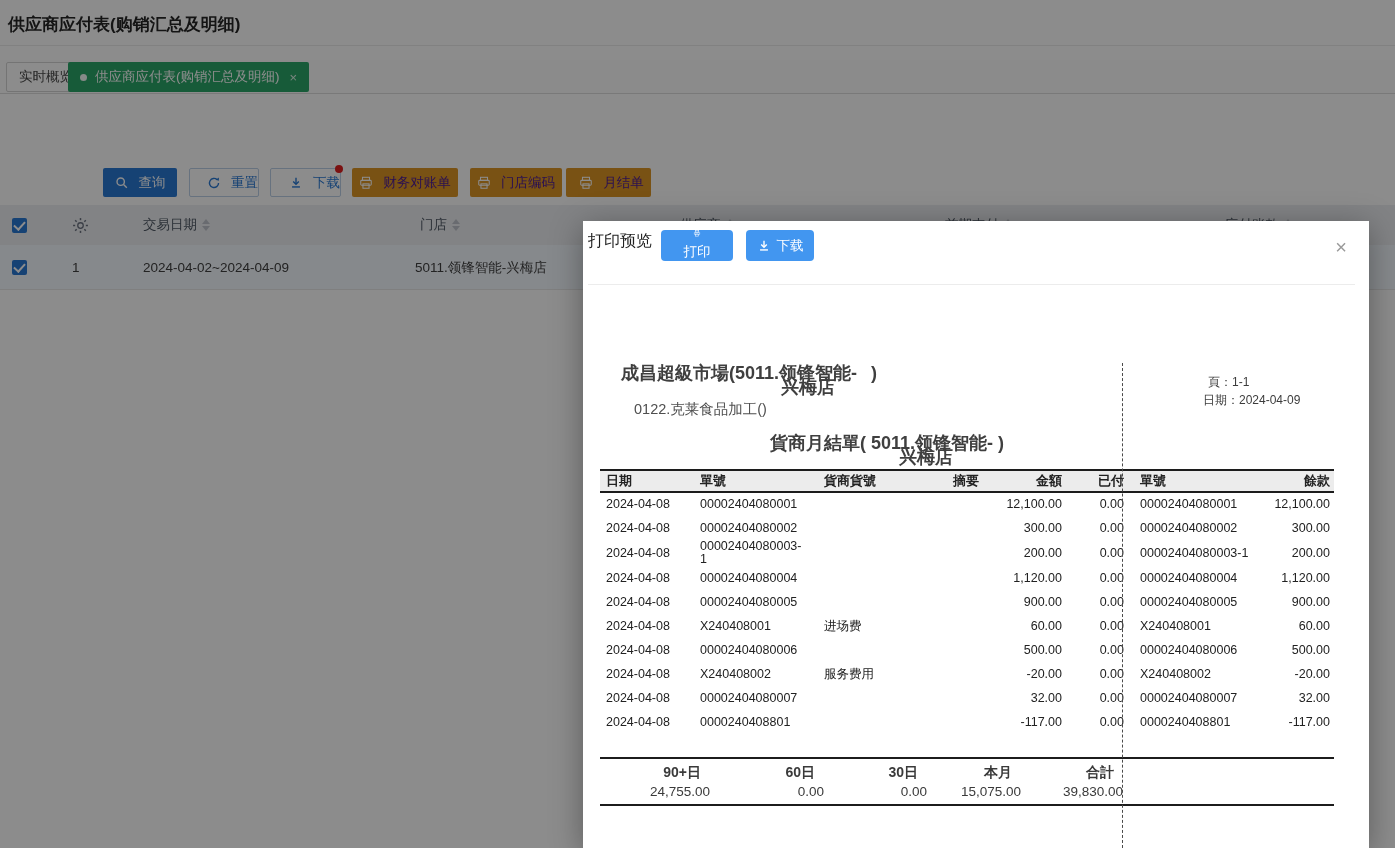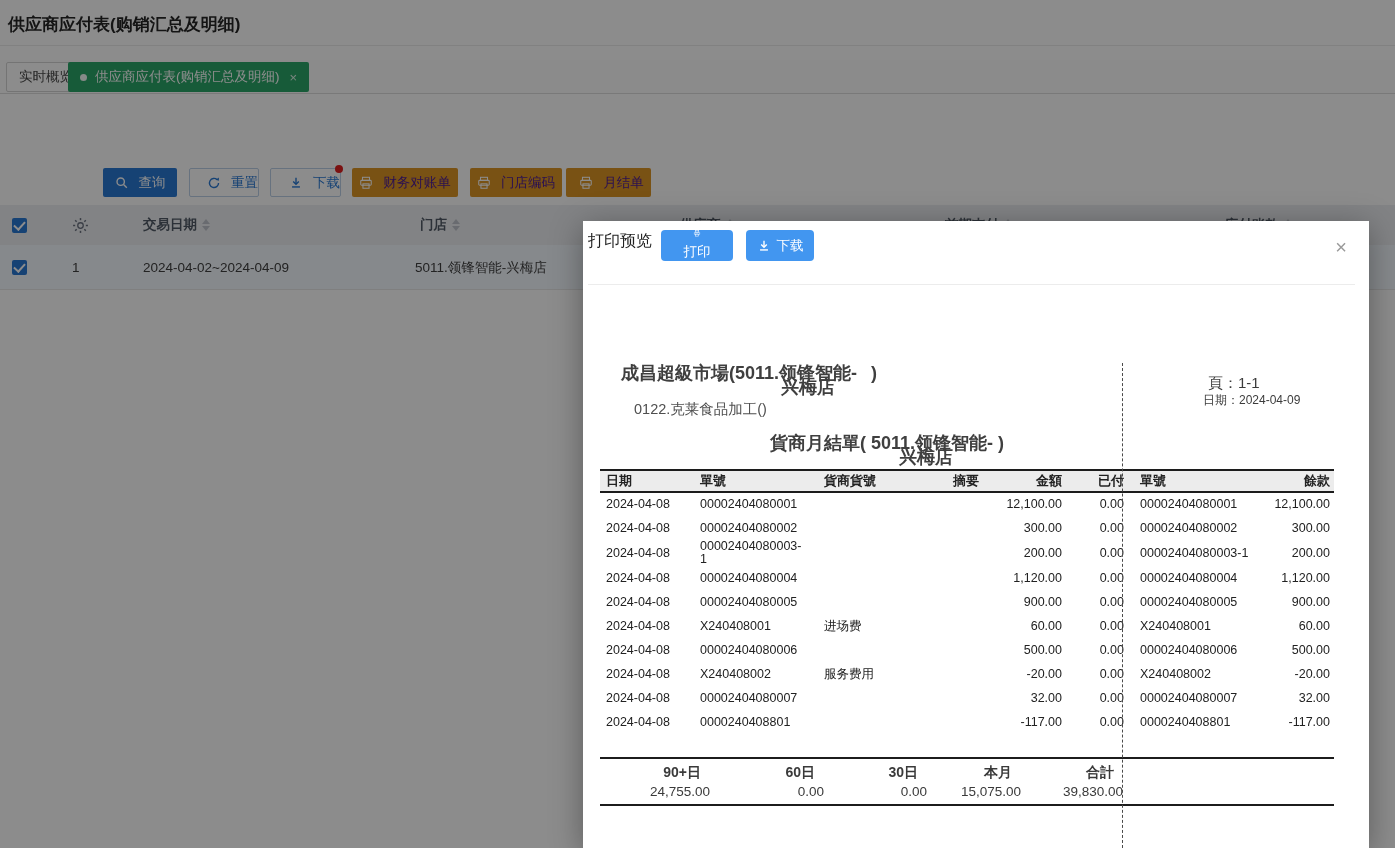--- a/index.html
+++ b/index.html
@@ -44,21 +44,21 @@
   .btn-reset { left:189px; width:70px; }
   .btn-down  { left:270px; width:71px; }
   .badge-dot { position:absolute; right:-3px; top:-4px; width:8px; height:8px; border-radius:50%; background:#e02020; }
   .btn-orange { background:#dd9526; color:#4c1d95;align-items:center; }
   .btn-fin  { left:352px; width:106px; }
   .btn-brief{ left:470px; width:92px; }
   .btn-month{ left:566px; width:85px;padding-left:6px; }
 
   .grid-head { position:absolute; left:0; top:205px; width:100%; height:40px; background:#edeff2; }
   .grid-row  { position:absolute; left:0; top:245px; width:100%; height:45px; background:#f4f9ff; border-bottom:1px solid #e8e8e8; }
-  .gh-item { position:absolute; top:0; height:40px; display:flex; align-items:center; gap:5px; font-size:13.5px; font-weight:700; color:#515a66; }
+  .gh-item { position:absolute; top:0; height:40px; display:flex; align-items:center; gap:5px; font-size:13.5px; font-weight:400; color:#515a66; }
   .gr-item { position:absolute; top:0; height:45px; display:flex; align-items:center; font-size:13.5px; color:#404040; }
   .caret { display:inline-flex; flex-direction:column; gap:2px; }
   .caret i { width:0; height:0; border-left:4px solid transparent; border-right:4px solid transparent; }
   .caret .up { border-bottom:5px solid #c0c4cc; }
   .caret .dn { border-top:5px solid #c0c4cc; }
   .checkbox { width:15px; height:15px; border-radius:2px; background:#2878d4; position:relative; cursor:pointer; }
   .checkbox::after { content:""; position:absolute; left:4px; top:1px; width:5px; height:9px;
                      border:solid #fff; border-width:0 2px 2px 0; transform:rotate(42deg); }
 
   
@@ -74,21 +74,21 @@
   .m-down  { left:163px; width:68px; }
   .m-close { position:absolute; right:22px; top:16px; font-size:20px; color:#9a9a9a; line-height:1; cursor:pointer; }
   .m-divider { position:absolute; left:5px; right:14px; top:63px; border-top:1px solid #ececec; }
 
   .doc { position:absolute; left:0; top:64px; right:0; bottom:0; background:#fff; color:#2f2f2f; }
   .vdash { position:absolute; left:539px; top:78px; bottom:0; border-left:1.5px dashed #4a4a4a; z-index:5; }
 
   .company { position:absolute; left:38px; top:76px; font-size:18px; font-weight:700; color:#3f3f3f; white-space:nowrap; }
   .wrapname { display:inline-block; position:relative; white-space:nowrap; }
   .company .l2 { position:absolute; left:46px; top:14px; }
-  .pageinfo { position:absolute; left:625px; top:89px; font-size:15px; color:#3c3c3c; }
+  .pageinfo { position:absolute; left:625px; top:89px; font-size:12px; color:#3c3c3c; }
   .dateinfo { position:absolute; left:620px; top:107px; font-size:12px; color:#3c3c3c; }
   .supplier { position:absolute; left:51px; top:115px; font-size:14.5px; color:#4f4f4f; }
   .stmt-title { position:absolute; left:187px; top:146px; font-size:18px; font-weight:700; color:#3f3f3f; white-space:nowrap; }
   .stmt-title .l2 { position:absolute; left:28px; top:14px; }
 
   table.stmt { position:absolute; left:17px; top:184px; width:734px; border-collapse:collapse; table-layout:fixed; }
   table.stmt th { background:#ececec; border-top:2px solid #1c1c1c; border-bottom:2px solid #1c1c1c;
                   font-size:13px; font-weight:700; color:#222; height:22px; padding:0; }
   table.stmt td { font-size:12.5px; color:#222; height:24px; line-height:13px; vertical-align:middle; padding:0; }
   table.stmt .l { text-align:left; }

